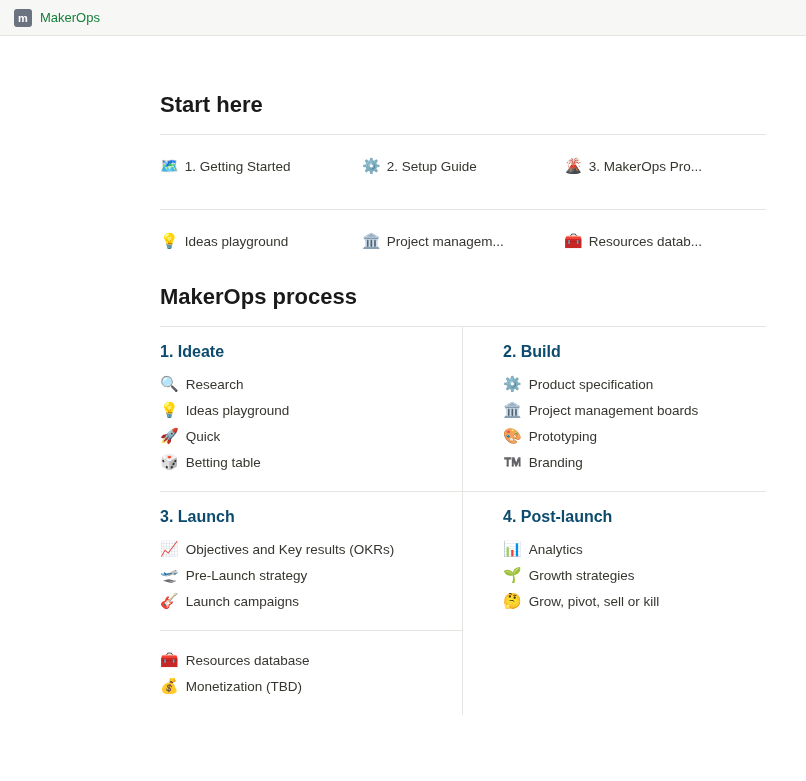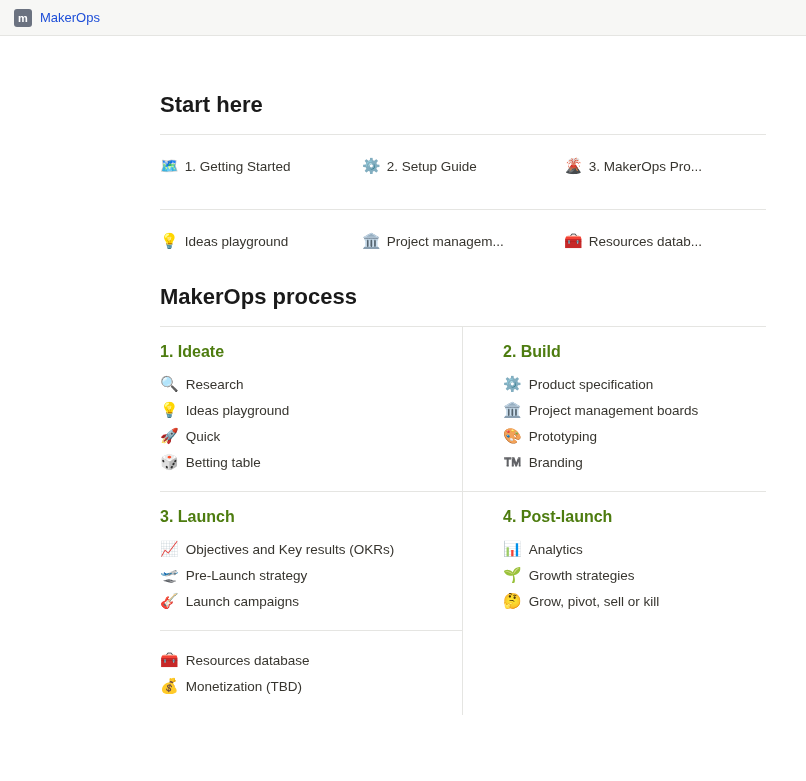--- a/index.html
+++ b/index.html
@@ -28,21 +28,21 @@
       display: flex;
       align-items: center;
       justify-content: center;
       font-size: 10px;
       color: white;
       font-weight: bold;
     }
     .app-name {
       font-size: 13px;
       font-weight: 500;
-      color: #1d4ed8;
+      color: #15803d;
     }
     .content {
       padding: 32px 40px 32px 160px;
       max-width: 806px;
     }
     .section-title {
       font-size: 22px;
       font-weight: 700;
       color: #1a1a1a;
       margin-bottom: 16px;
@@ -92,21 +92,21 @@
       padding-right: 40px;
       border-right: 1px solid #e5e5e2;
     }
     .process-col:nth-child(even) {
       padding-left: 40px;
     }
     .process-col-title {
       font-size: 16px;
       font-weight: 700;
       margin-bottom: 10px;
-      color: #4d7c0f;
+      color: #0c4a6e;
     }
     .process-item {
       display: flex;
       align-items: center;
       gap: 7px;
       padding: 4px 0;
       font-size: 13.5px;
       color: #37352f;
       cursor: pointer;
     }

